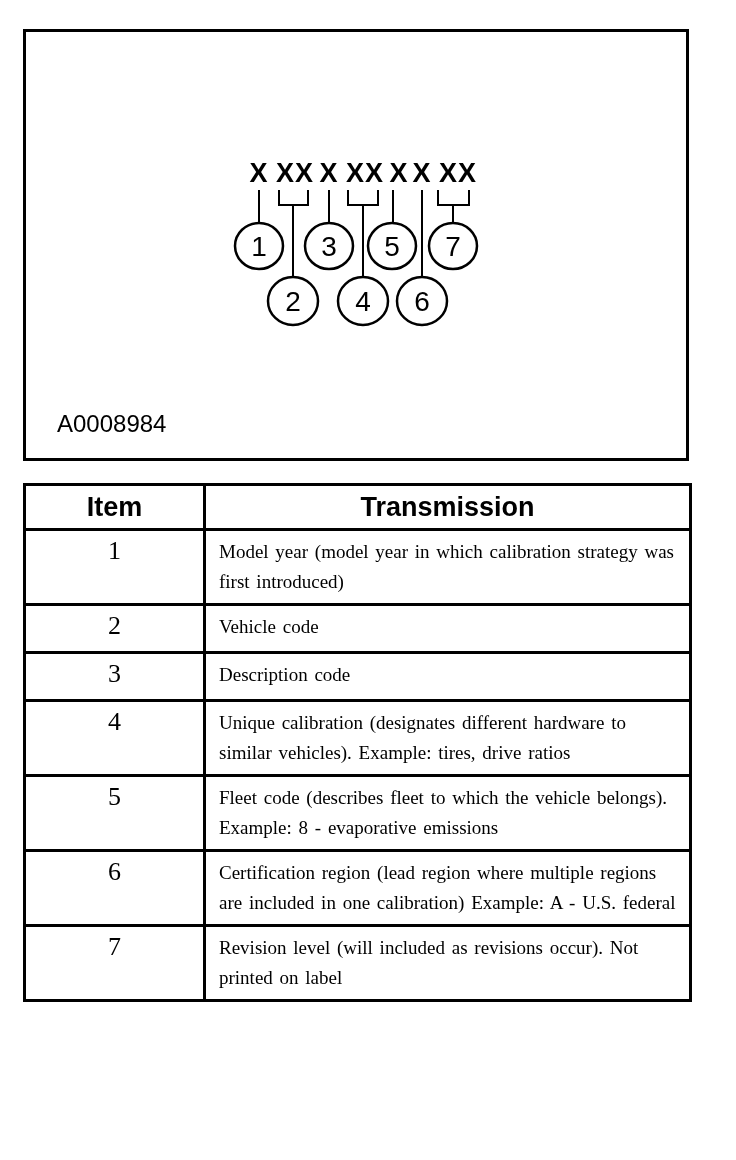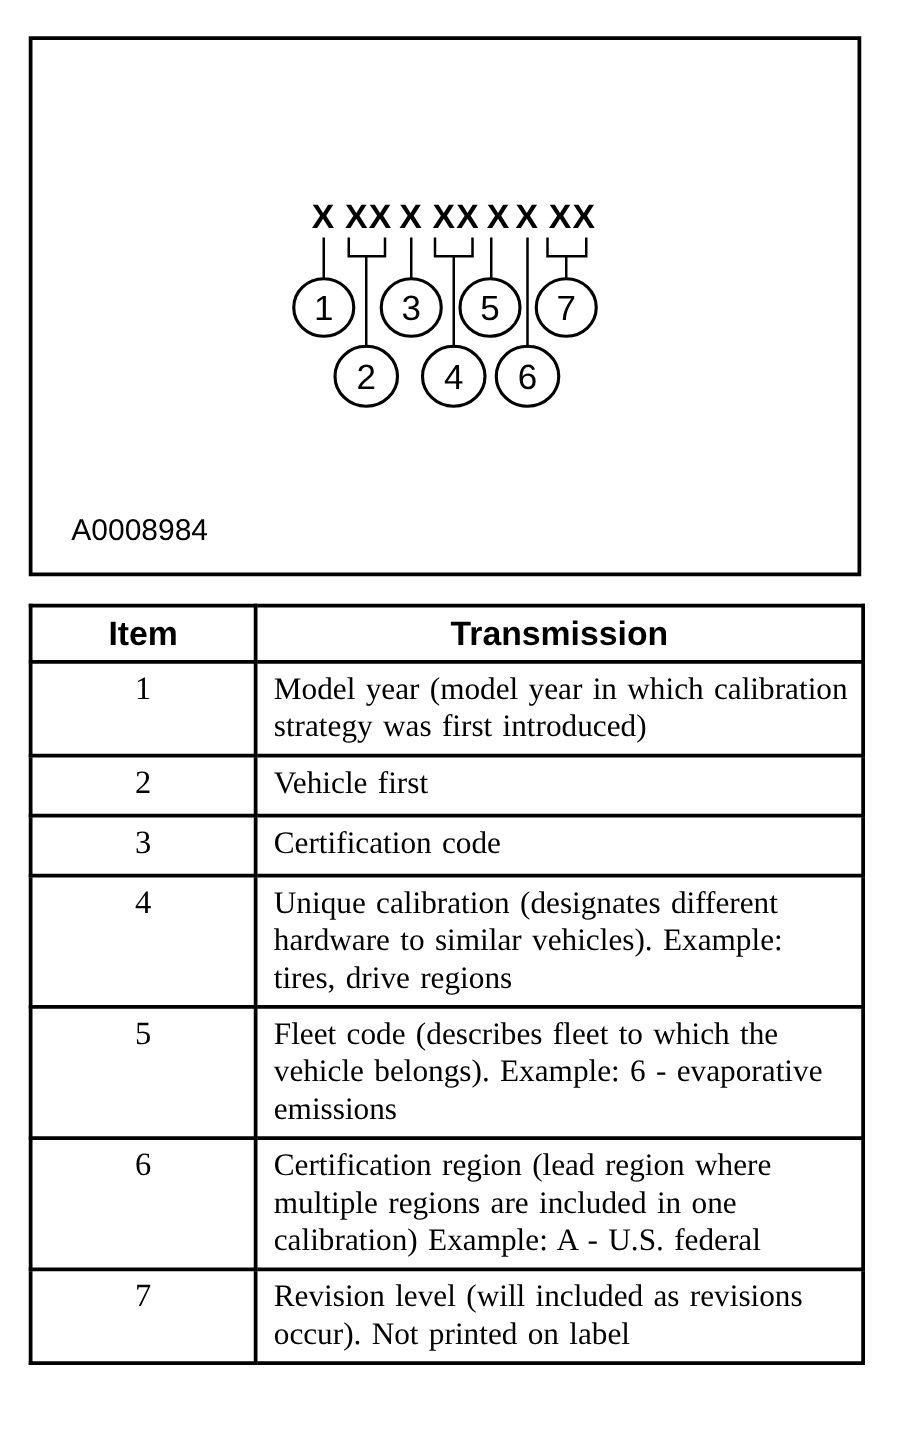--- a/index.html
+++ b/index.html
@@ -65,21 +65,21 @@
   col.c-desc { width: 486px; }
   td.item-cell {
     vertical-align: top;
     text-align: center;
     font-size: 26px;
     padding: 5px 0 10px 0;
   }
   td.desc-cell {
     vertical-align: top;
     text-align: left;
-    font-size: 25px;
+    font-size: 19px;
     line-height: 30px;
     word-spacing: 2px;
     padding: 6px 6px 6px 13px;
   }
 </style>
 </head>
 <body>
 
 <div class="page">
 
@@ -136,33 +136,33 @@
         <th>Transmission</th>
       </tr>
     </thead>
     <tbody>
       <tr>
         <td class="item-cell">1</td>
         <td class="desc-cell">Model year (model year in which calibration strategy was first introduced)</td>
       </tr>
       <tr>
         <td class="item-cell">2</td>
-        <td class="desc-cell">Vehicle first</td>
+        <td class="desc-cell">Vehicle code</td>
       </tr>
       <tr>
         <td class="item-cell">3</td>
-        <td class="desc-cell">Certification code</td>
+        <td class="desc-cell">Description code</td>
       </tr>
       <tr>
         <td class="item-cell">4</td>
-        <td class="desc-cell">Unique calibration (designates different hardware to similar vehicles). Example: tires, drive regions</td>
+        <td class="desc-cell">Unique calibration (designates different hardware to similar vehicles). Example: tires, drive ratios</td>
       </tr>
       <tr>
         <td class="item-cell">5</td>
-        <td class="desc-cell">Fleet code (describes fleet to which the vehicle belongs). Example: 6 - evaporative emissions</td>
+        <td class="desc-cell">Fleet code (describes fleet to which the vehicle belongs). Example: 8 - evaporative emissions</td>
       </tr>
       <tr>
         <td class="item-cell">6</td>
         <td class="desc-cell">Certification region (lead region where multiple regions are included in one calibration) Example: A - U.S. federal</td>
       </tr>
       <tr>
         <td class="item-cell">7</td>
         <td class="desc-cell">Revision level (will included as revisions occur). Not printed on label</td>
       </tr>
     </tbody>

